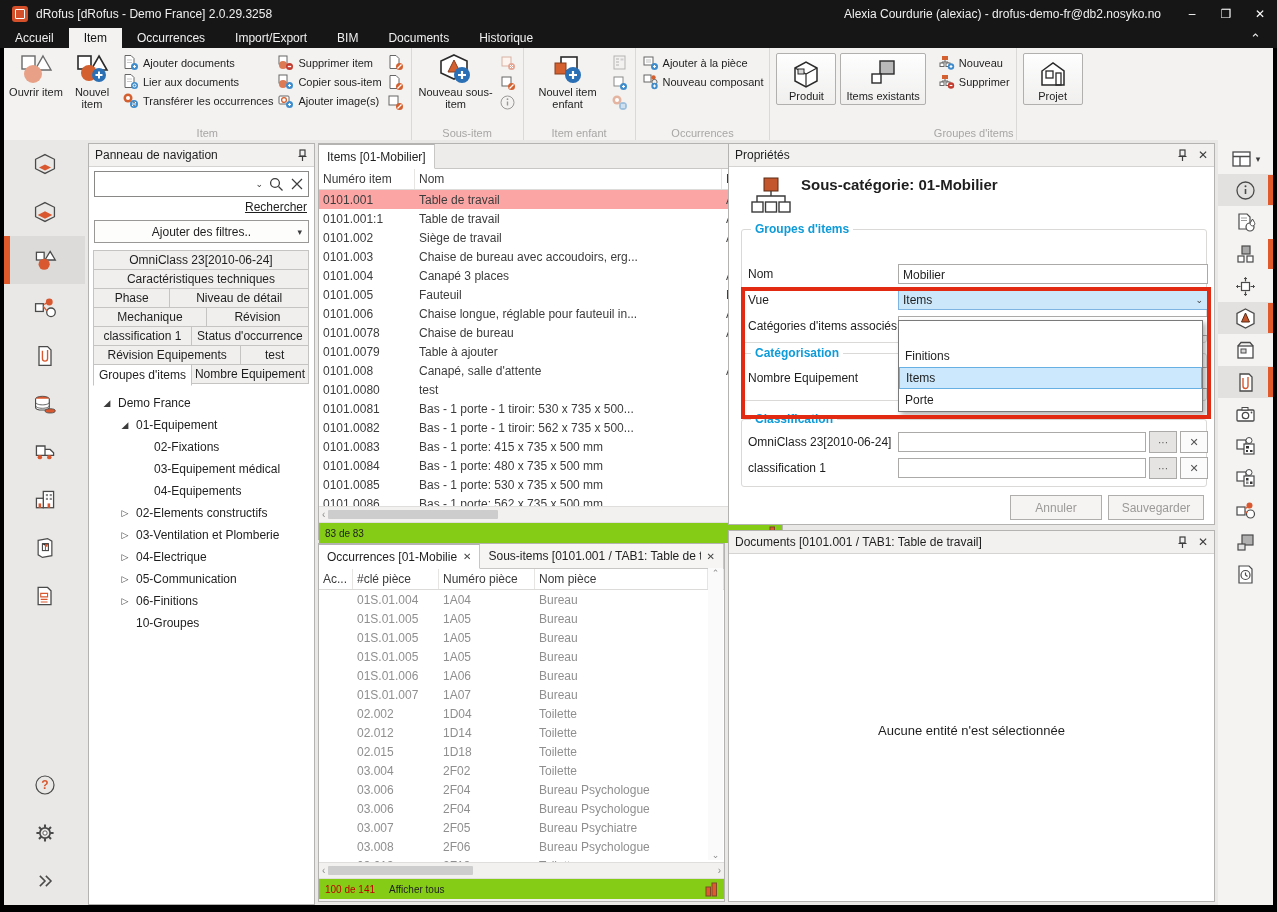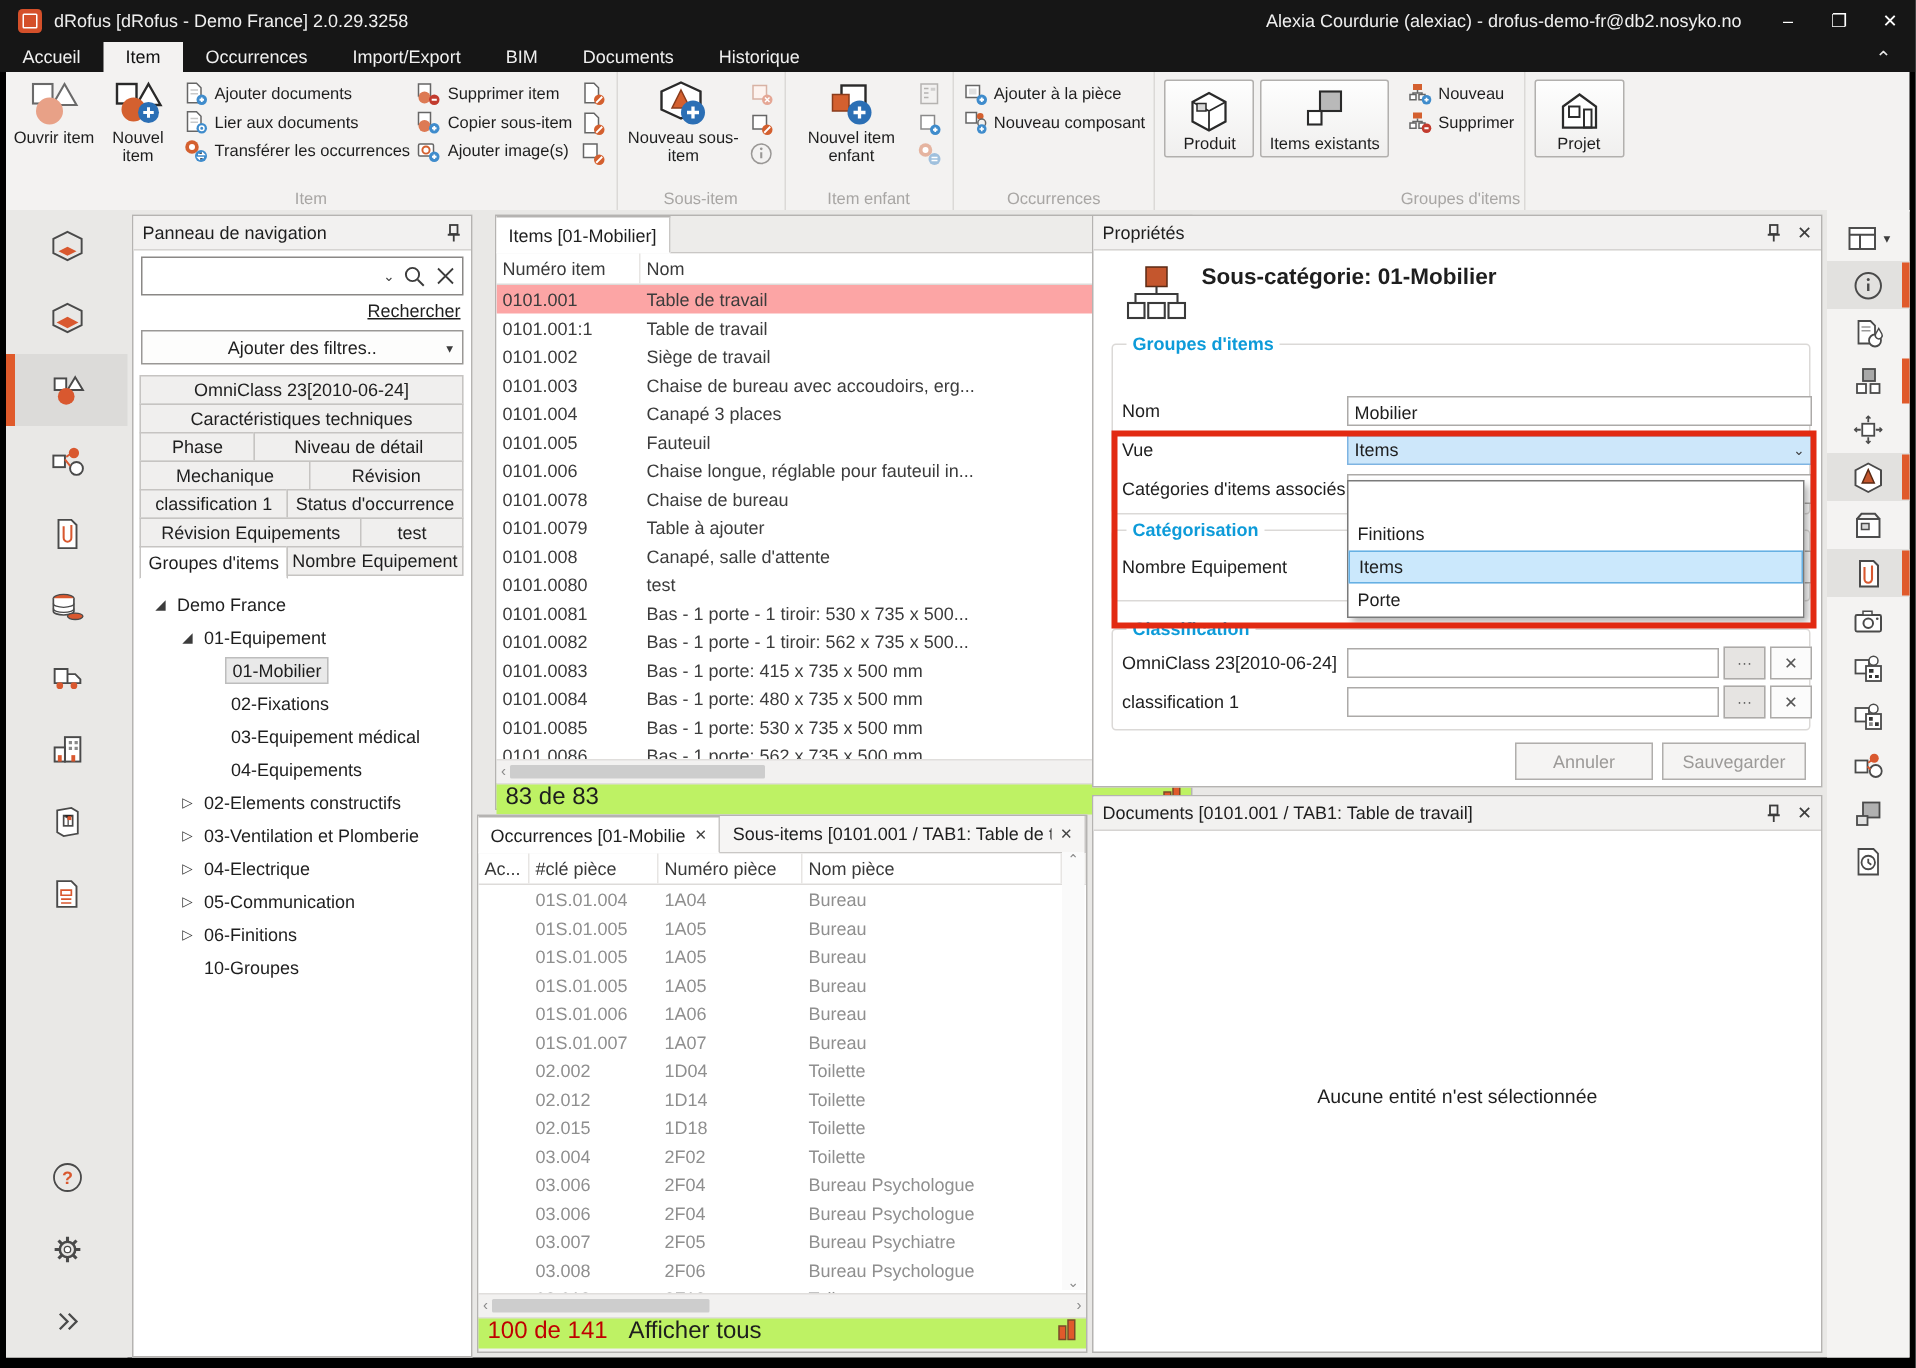--- a/index.html
+++ b/index.html
@@ -84,21 +84,21 @@
         justify-content:center;font-size:12px;color:#1e1e1e;box-sizing:border-box;margin:-1px 0 0 -1px;
         flex:1;white-space:nowrap;overflow:hidden;}
   .ftab.active{background:#fff;border-bottom:1px solid #fff;height:22px;}
   .tree{padding:6px 0 0 2px;background:#fff;}
   .tnode{height:22px;display:flex;align-items:center;font-size:12px;color:#1e1e1e;}
   .texp{width:14px;text-align:center;font-size:9px;color:#3c3c3c;flex:none;}
   .tlabel{padding:1px 4px;}
   .tnode.sel .tlabel{background:#e9e9e9;border:1px solid #bdbdbd;}
 
   
-  .items-panel{left:330px;top:143px;width:465px;height:397px;background:#f1f0ef;border:1px solid #b5b3b1;box-sizing:border-box;}
+  .items-panel{left:318px;top:143px;width:465px;height:397px;background:#f1f0ef;border:1px solid #b5b3b1;box-sizing:border-box;}
   .occ-panel{left:318px;top:543px;width:407px;height:359px;background:#f1f0ef;border:1px solid #b5b3b1;box-sizing:border-box;}
   .tabstrip{height:24px;display:flex;align-items:stretch;background:#edecea;border-bottom:1px solid #c9c7c5;}
   .dtab{display:flex;align-items:center;gap:6px;padding:0 8px;font-size:12px;border-right:1px solid #c9c7c5;
         background:#f6f5f4;color:#1e1e1e;white-space:nowrap;overflow:hidden;}
   .dtab.active{background:#fff;border-bottom:1px solid #fff;margin-bottom:-1px;border-top:1px solid #b5b3b1;}
   .dtab .tclose{font-size:10px;color:#444;}
   .thead{display:flex;height:20px;background:#fff;border-bottom:1px solid #dddbd9;font-size:12px;color:#3a3a3a;}
   .thead .hc{display:flex;align-items:center;padding:0 4px;border-right:1px solid #e7e5e3;
              white-space:nowrap;overflow:hidden;box-sizing:border-box;}
   .tbody{background:#fff;overflow:hidden;position:relative;}
@@ -112,22 +112,22 @@
   .occ-cols .c1{width:86px;}
   .occ-cols .c2{width:96px;}
   .occ-cols .c3{width:150px;flex:1;}
   .occ-cols .c4{width:16px;}
   .occ-gray .trow{color:#8f8f8f;}
   .vstrip{position:absolute;right:1px;width:15px;display:flex;flex-direction:column;align-items:center;
           justify-content:space-between;color:#8a8a8a;font-size:9px;background:#fafafa;}
   .hscroll{height:15px;background:#f2f1f0;border-top:1px solid #e0deDC;display:flex;align-items:center;
            padding:0 3px;gap:3px;color:#8a8a8a;font-size:10px;}
   .hthumb{height:9px;background:#cdcdcd;border-radius:1px;}
-  .statusbar{height:20px;background:#bef264;border-top:1px solid #e0dedc;display:flex;
-             padding:0 6px;font-size:16px;color:#1e1e1e;gap:14px;}
+  .statusbar{height:20px;background:#84cc16;border-top:1px solid #e0dedc;display:flex;align-items:center;
+             padding:0 6px;font-size:10px;color:#1e1e1e;gap:14px;}
   .statusbar .red{color:#c00000;}
   .statusbar .sicon{margin-left:auto;}
 
   
   .props-panel{left:728px;top:143px;width:487px;height:382px;}
   .props-title{position:absolute;left:72px;top:32px;font-size:15px;font-weight:bold;color:#1e1e1e;}
   .gbox{position:absolute;border:1px solid #dbd9d7;border-radius:3px;}
   .gbox-label{position:absolute;top:-8px;left:9px;background:#fff;padding:0 4px;color:#0d9bd9;
               font-weight:bold;font-size:12px;white-space:nowrap;}
   .prow{position:absolute;left:19px;width:460px;height:22px;display:flex;align-items:center;}
@@ -591,24 +591,20 @@
       </div>
       <div class="tree" id="navtree">
           <div class="tnode" style="padding-left: 4px;">
             <span class="texp">◢</span>
             <span class="tlabel">Demo France</span>
           </div>
           <div class="tnode" style="padding-left: 22px;">
             <span class="texp">◢</span>
             <span class="tlabel">01-Equipement</span>
           </div>
-          <div class="tnode sel" style="padding-left: 40px;">
-            <span class="texp"></span>
-            <span class="tlabel">01-Mobilier</span>
-          </div>
           <div class="tnode" style="padding-left: 40px;">
             <span class="texp"></span>
             <span class="tlabel">02-Fixations</span>
           </div>
           <div class="tnode" style="padding-left: 40px;">
             <span class="texp"></span>
             <span class="tlabel">03-Equipement médical</span>
           </div>
           <div class="tnode" style="padding-left: 40px;">
             <span class="texp"></span>

